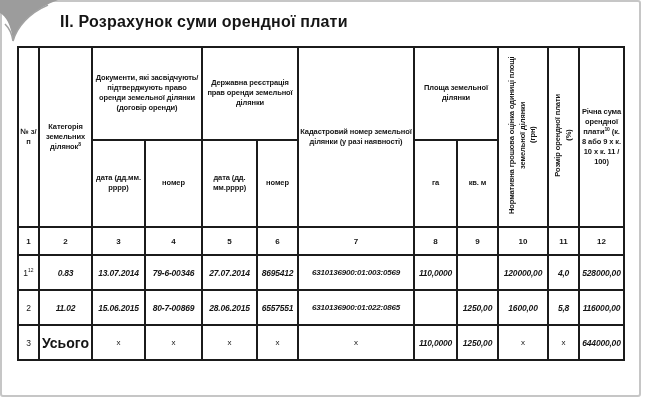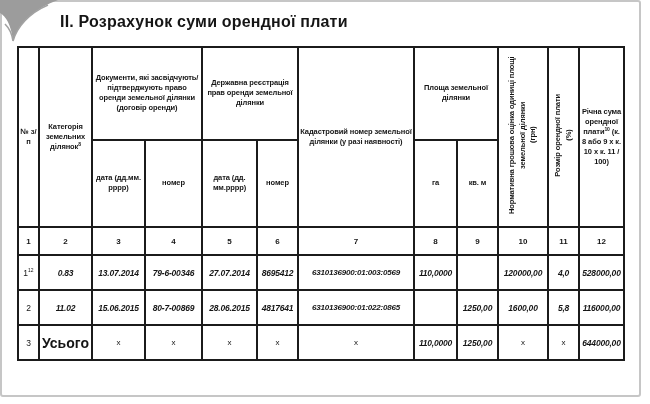--- a/index.html
+++ b/index.html
@@ -128,21 +128,21 @@
     <td class="val">4,0</td>
     <td class="val num-r">528000,00</td>
   </tr>
 
   <tr class="r-data">
     <td class="plain"><span>2</span><sup></sup></td>
     <td class="val">11.02</td>
     <td class="val">15.06.2015</td>
     <td class="val">80-7-00869</td>
     <td class="val">28.06.2015</td>
-    <td class="val">4817641</td>
+    <td class="val">6557551</td>
     <td class="val kad">6310136900:01:022:0865</td>
     <td class="val num-r"></td>
     <td class="val num-r">1250,00</td>
     <td class="val num-r">1600,00</td>
     <td class="val">5,8</td>
     <td class="val num-r">116000,00</td>
   </tr>
 
   <tr class="r-data">
     <td class="plain"><span>3</span><sup></sup></td>

